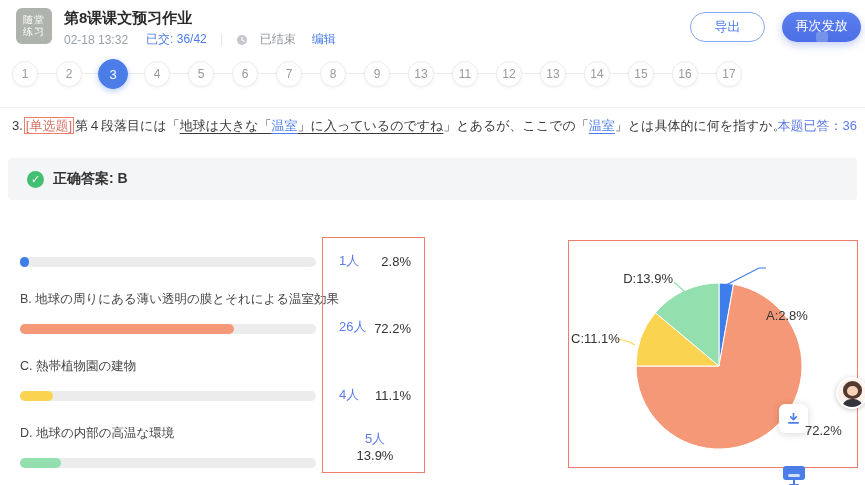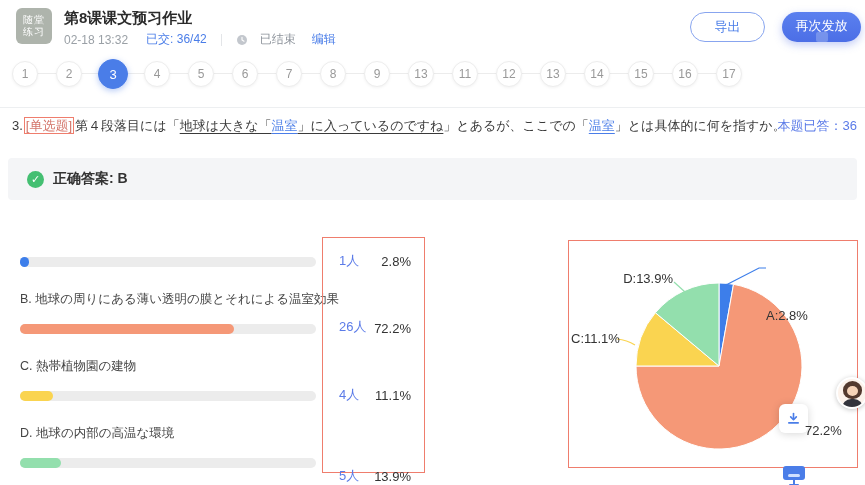--- a/index.html
+++ b/index.html
@@ -194,21 +194,21 @@
         <span class="pct">2.8%</span>
       </div>
       <div class="stat-row" style="top: 320px; align-items: flex-end;">
         <span class="cnt">26人</span>
         <span class="pct">72.2%</span>
       </div>
       <div class="stat-row" style="top: 387px;">
         <span class="cnt">4人</span>
         <span class="pct">11.1%</span>
       </div>
-      <div class="stat-row" style="top: 468px;">
+      <div class="stat-row" style="top: 430px; flex-direction: column;">
         <span class="cnt">5人</span>
         <span class="pct">13.9%</span>
       </div>
     </div>
 
   <div id="pie-box">
     <svg id="pie-svg" width="290" height="228" viewBox="0 0 290 228">
         <path d="M150,125 L150.0,42.0 A83,83 0 0 1 164.5,43.3 Z" fill="#3d7eea" stroke="#fff" stroke-width="1"></path>
         <path d="M150,125 L164.5,43.3 A83,83 0 1 1 67.0,125.0 Z" fill="#f59877" stroke="#fff" stroke-width="1"></path>
         <path d="M150,125 L67.0,125.0 A83,83 0 0 1 86.4,71.7 Z" fill="#fad450" stroke="#fff" stroke-width="1"></path>

